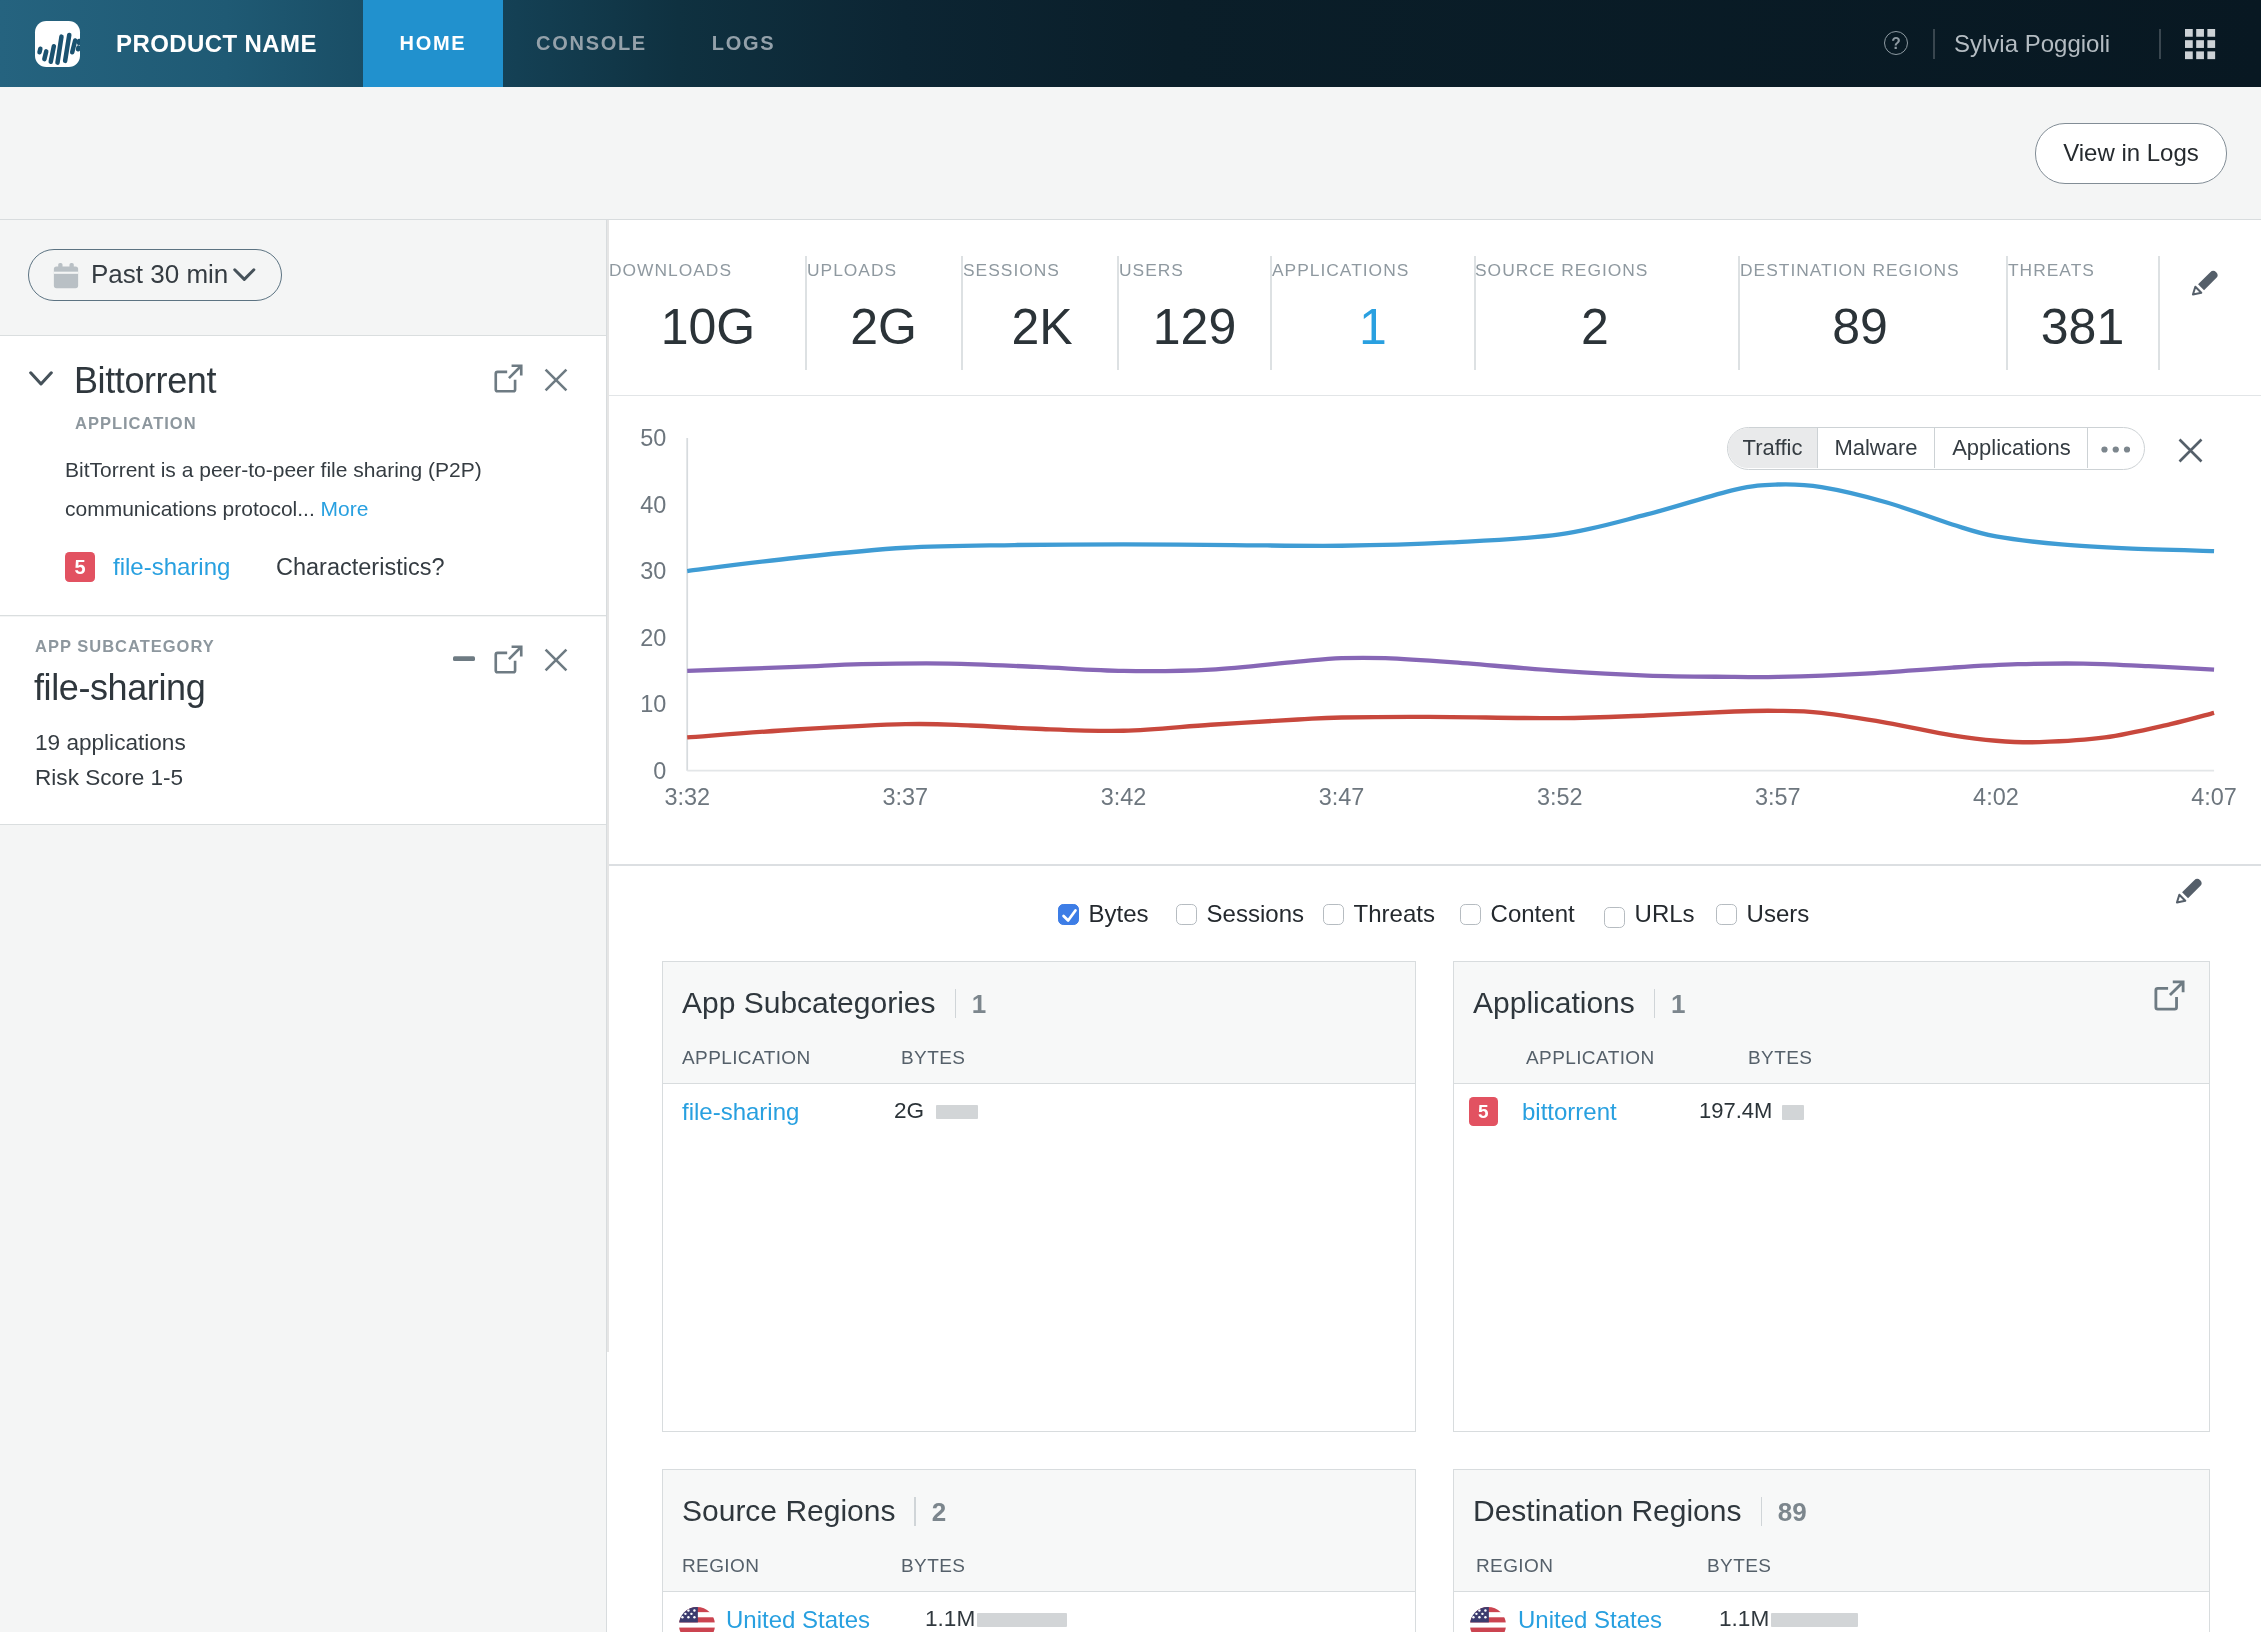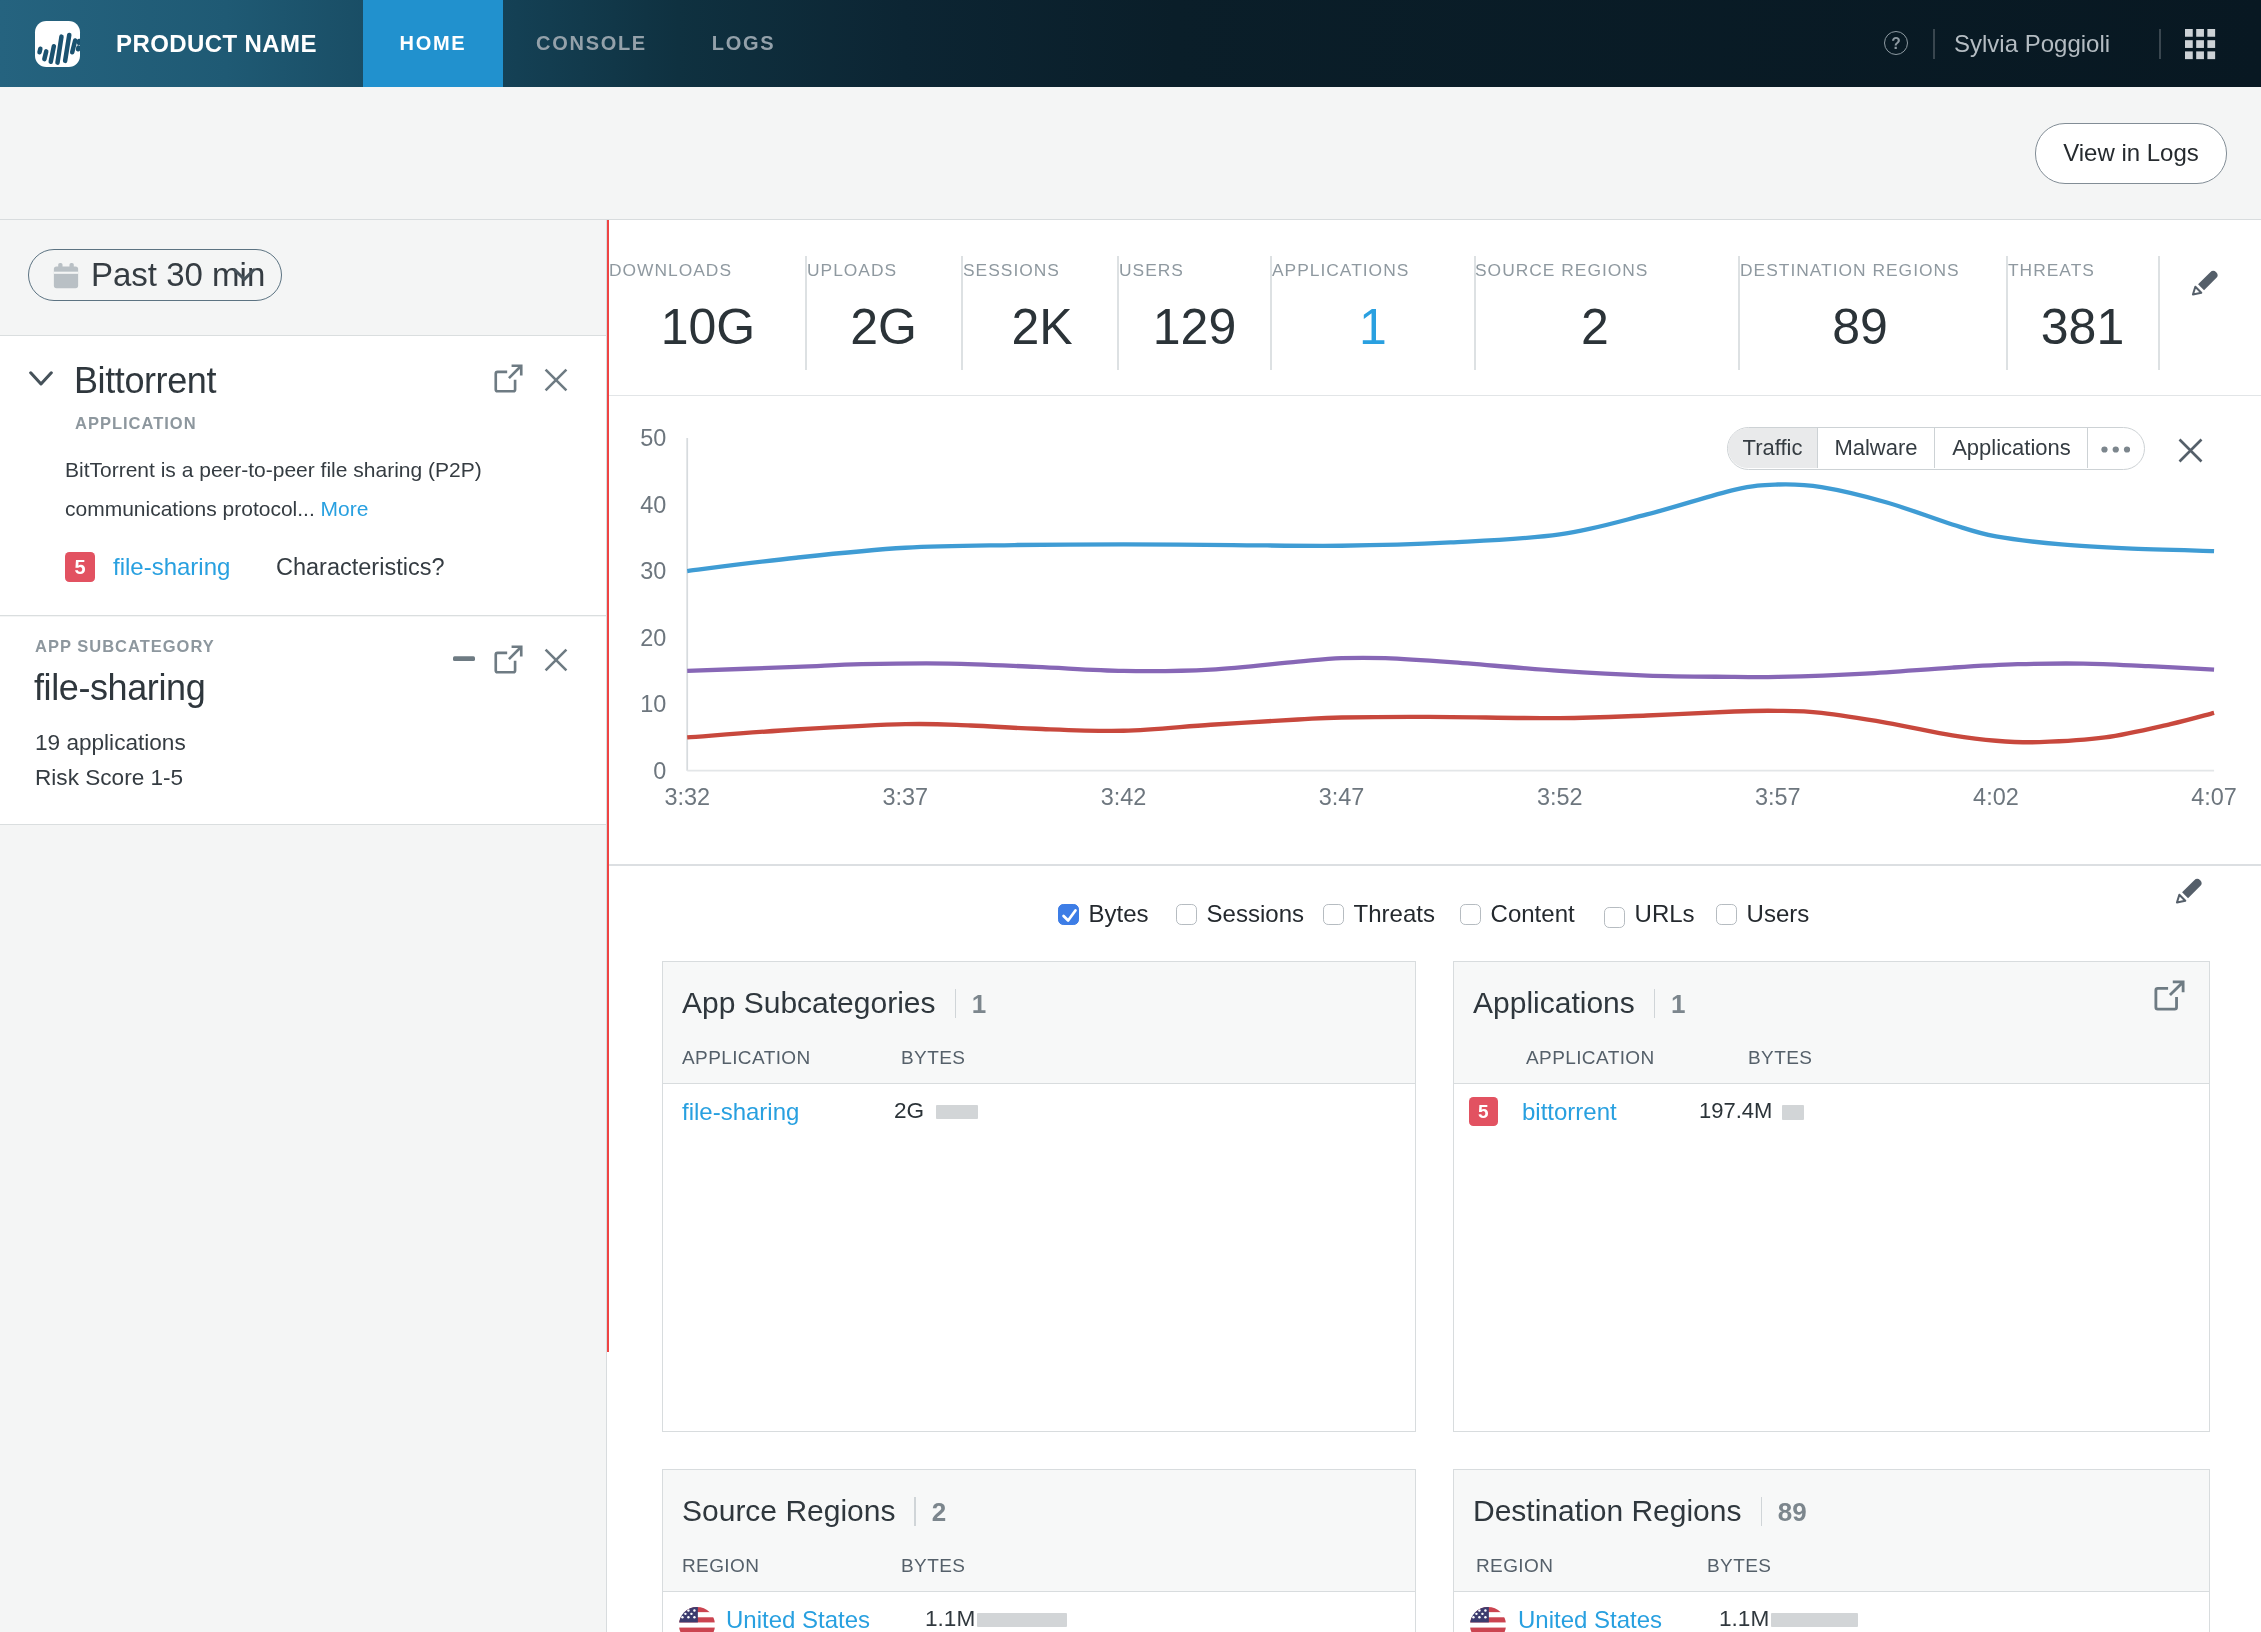--- a/index.html
+++ b/index.html
@@ -1,38 +1,38 @@
 <!DOCTYPE html>
 <html style="font-size:14px"><head>
 <meta charset="utf-8">
 <style>
 * { margin:0; padding:0; box-sizing:border-box; }
 html,body { width:2261px; height:1632px; font-family:"Liberation Sans",sans-serif; background:#fff; overflow:hidden; -webkit-font-smoothing:antialiased; }
-#page { position:relative; width:2261px; height:1352px; background:#ef4444;padding-left:18px; }
+#page { position:relative; width:2261px; height:1352px; background:#e5e5e5;padding-left:18px; }
 
 #nav { position:absolute; left:0; top:0; width:2261px; height:87px;
   background:linear-gradient(90deg,#25637f 0%,#1f5a74 10%,#16465c 20%,#0f3140 30%,#0c2533 40%,#0a1e29 52%,#081822 100%); }
 #logo { position:absolute; left:35px; top:21px; width:45px; height:46px; background:#fff; border-radius:11.3px; }
 #brand { position:absolute; left:116px; top:0; height:87px; line-height:87px; color:#fff; font-size:24px; font-weight:bold; letter-spacing:0.4px; }
 .navtab { position:absolute; top:0; height:87px; line-height:87px; font-size:20px; font-weight:bold; letter-spacing:1.7px; color:#94a1aa; text-align:center; }
 #tab-home { left:363px; width:140px; background:#2191ce; color:#fff; }
 #tab-console { left:503px; width:177px; }
 #tab-logs { left:680px; width:127px; }
 #help-ic { position:absolute; left:1884px; top:31px; width:24px; height:24px; border:1.7px solid #8e9aa2; border-radius:50%; color:#8e9aa2; text-align:center; line-height:24px; font-size:15.6px; font-weight:bold; }
 .nav-div { position:absolute; top:29px; width:1.7px; height:29.5px; background:#39464f; }
 #user-name { position:absolute; left:1954px; top:0; height:87px; line-height:87px; color:#b4bcc2; font-size:24px; }
 
 #phead { position:absolute; left:0; top:87px; width:2261px; height:133px; background:#f4f5f5; border-bottom:1.7px solid #d8dcde; }
 #ptitle { position:absolute; left:38px; top:40px; font-size:43px; color:#353c42; }
 #viewlogs { position:absolute; left:2035px; top:36px; width:192px; height:61px; border:1.7px solid #828d96; border-radius:30px; background:#fff; text-align:center; line-height:57px; font-size:24px; color:#252a2e; }
 
 #sidebar { position:absolute; left:0; top:220px; width:607px; height:1412px; background:#f4f5f5; border-right:1.7px solid #d8dcde; }
 #pill { position:absolute; left:28px; top:29px; width:254px; height:52px; border:1.7px solid #5c7382; border-radius:26px; background:#f4f5f5; }
 #pill .cal { position:absolute; left:24px; top:13px; }
-#pill .lbl { position:absolute; left:62px; top:0; height:49px; line-height:49px; font-size:33px; color:#353c42; }
+#pill .lbl { position:absolute; left:62px; top:0; height:49px; line-height:49px; font-size:26px; color:#353c42; }
 #pill .chev { position:absolute; left:204px; top:18px; }
 .card { position:absolute; left:0; background:#fff; width:606px; }
 #card1 { top:115px; height:281px; border-top:1.7px solid #dadedf; border-bottom:1.7px solid #dadedf; }
 #card2 { top:397px; height:208px; border-bottom:1.7px solid #dadedf; }
 #card1 h2 { position:absolute; left:74px; top:24px; font-size:36px; font-weight:normal; letter-spacing:-0.4px; color:#2f373d; }
 .smlabel { font-size:16.5px; font-weight:bold; color:#8d979e; letter-spacing:1px; }
 #card1 .smlabel { position:absolute; left:75px; top:78px; }
 #desc { position:absolute; left:65px; top:114px; width:504px; font-size:21px; line-height:39px; color:#353c42; }
 .blue { color:#28a0e0; text-decoration:none; }
 .badge { background:#e25261; color:#fff; font-weight:bold; border-radius:4.3px; text-align:center; }

